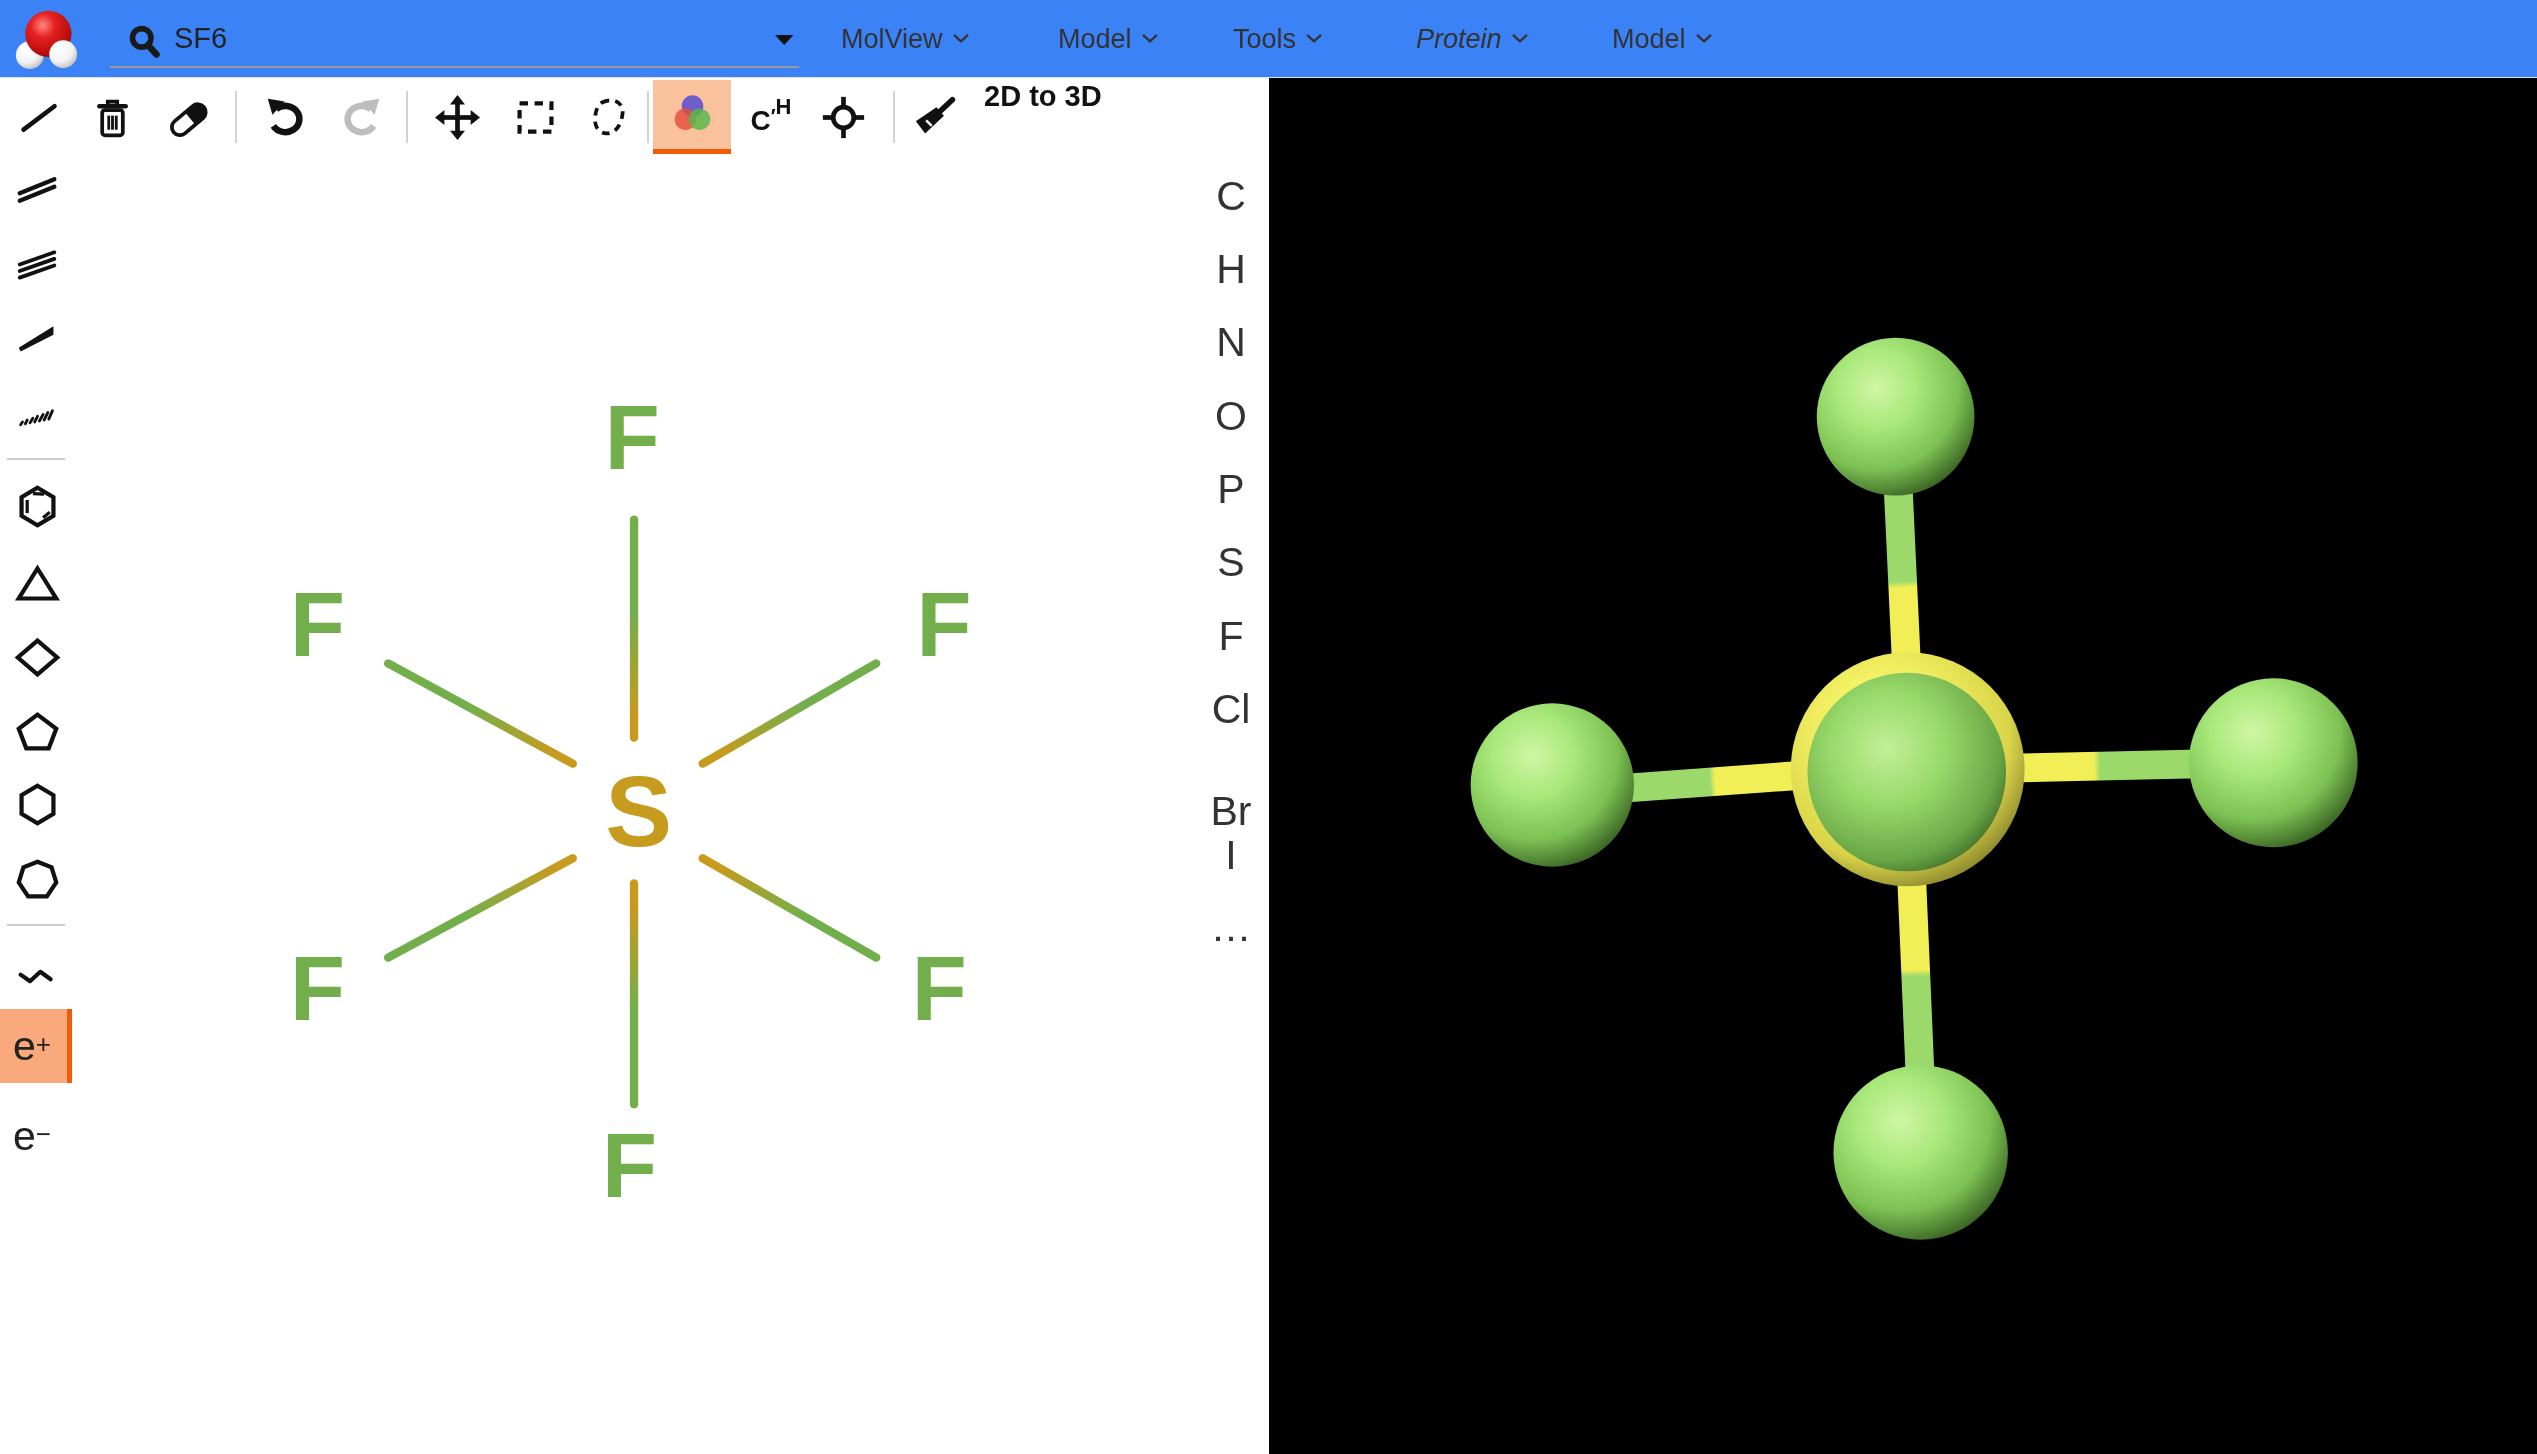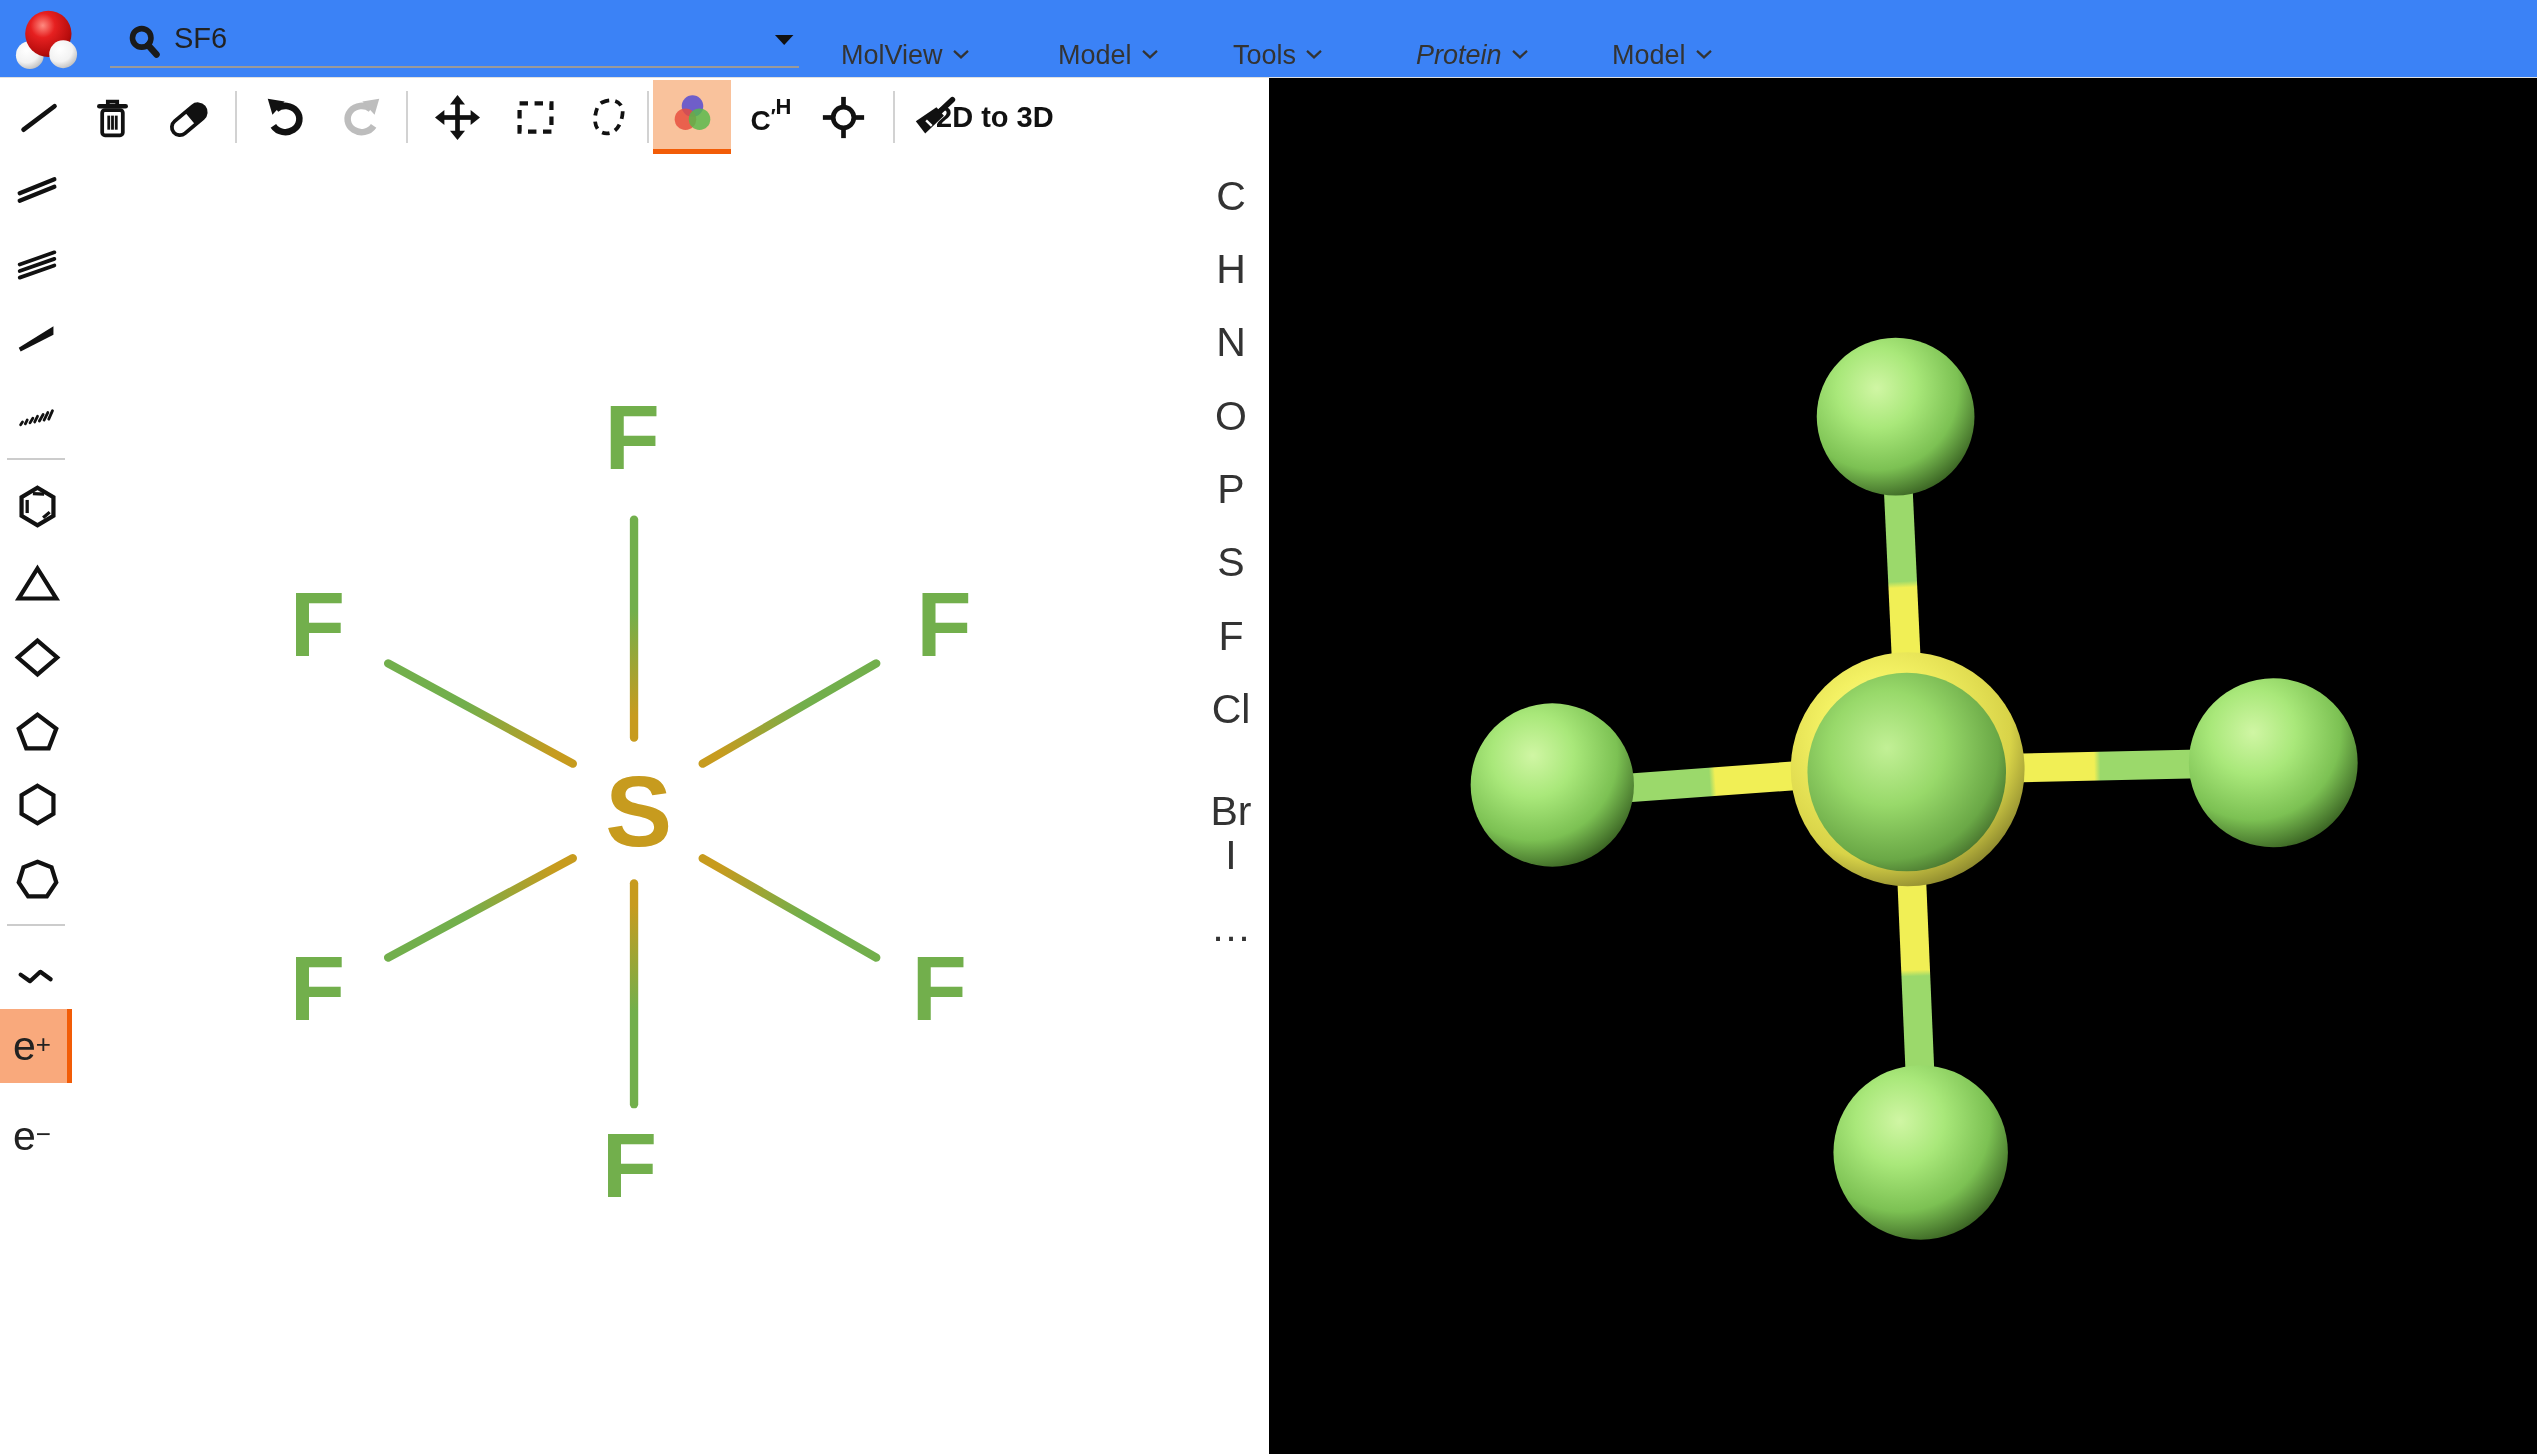--- a/index.html
+++ b/index.html
@@ -8,40 +8,40 @@
   .app { position:relative; width:2538px; height:1454px; background:#fff; }
 
   
   .topbar { position:absolute; left:0; top:0; width:2538px; height:78px;
             background:#3b82f6; border-bottom:1.9px solid #e0e0e0; z-index:5; }
   .logo { position:absolute; left:15px; top:5.6px; width:63px; height:65px; cursor:pointer; }
   .search-icon { position:absolute; left:126px; top:24px; }
   .search-value { position:absolute; left:174px; top:22px; font-size:29px; color:#222; }
   .search-underline { position:absolute; left:110px; top:66px; width:689px; height:1.9px; background:#9a9a9a; }
   .search-caret { position:absolute; left:774px; top:34px; }
-  .menu { position:absolute; top:16px; height:78px; display:flex; align-items:center; gap:10.2px;
+  .menu { position:absolute; top:0; height:78px; display:flex; align-items:center; gap:10.2px;
           font-size:27px; color:#333; cursor:pointer; }
   .m0 { left:841px; } .m1 { left:1058px; } .m2 { left:1233px; } .m3 { left:1416px;font-style:italic; } .m4 { left:1612px; }
 
   
   .toolbar { position:absolute; left:0; top:80px; width:1269px; height:74px; background:#fff; }
   .tbtn { position:absolute; top:15px; width:45px; height:45px; display:flex;
           align-items:center; justify-content:center; cursor:pointer; }
   .tdiv { position:absolute; top:11px; width:1.9px; height:52px; background:#d2d2d2; }
   .colors-btn { position:absolute; left:653px; top:0; width:78px; height:74px;
                 background:#f9c29c; border-bottom:5.6px solid #f25c07; display:flex;
                 align-items:center; justify-content:center; cursor:pointer; }
   .ch-btn { position:absolute; left:743px; top:11px; width:56px; height:52px;
             display:flex; align-items:flex-end; justify-content:center; cursor:pointer;
             color:#111; font-weight:bold; padding-bottom:5.6px; }
   .ch-btn .c { font-size:28px; }
   .ch-btn .tick { font-size:20.4px; transform:translateY(-9.3px); }
   .ch-btn .h { font-size:22px; transform:translateY(-16.7px); }
-  .convert-btn { position:absolute; left:936px; top:0; height:74px; display:flex;
-                 align-items:center; font-size:29px; font-weight:bold; color:#111; cursor:pointer; }
+  .convert-btn { position:absolute; left:984px; top:0; height:74px; display:flex;
+                 align-items:flex-start; font-size:29px; font-weight:bold; color:#111; cursor:pointer; }
 
   
   .workspace { position:absolute; left:0; top:154px; width:1269px; height:1300px; background:#fff; }
   .sidebar { position:absolute; left:0; top:0; width:74px; height:1300px; }
   .sbtn { position:absolute; left:15px; width:45px; height:45px; display:flex;
           align-items:center; justify-content:center; cursor:pointer; }
   .sdiv { position:absolute; left:7.4px; width:58px; height:1.9px; background:#ccc; }
   .echarge { position:absolute; left:0; width:72px; height:74px; display:flex;
              align-items:center; padding-left:13px; font-size:41px; color:#222; cursor:pointer; }
   .echarge sup { font-size:26px; transform:translateY(-1.9px); }

